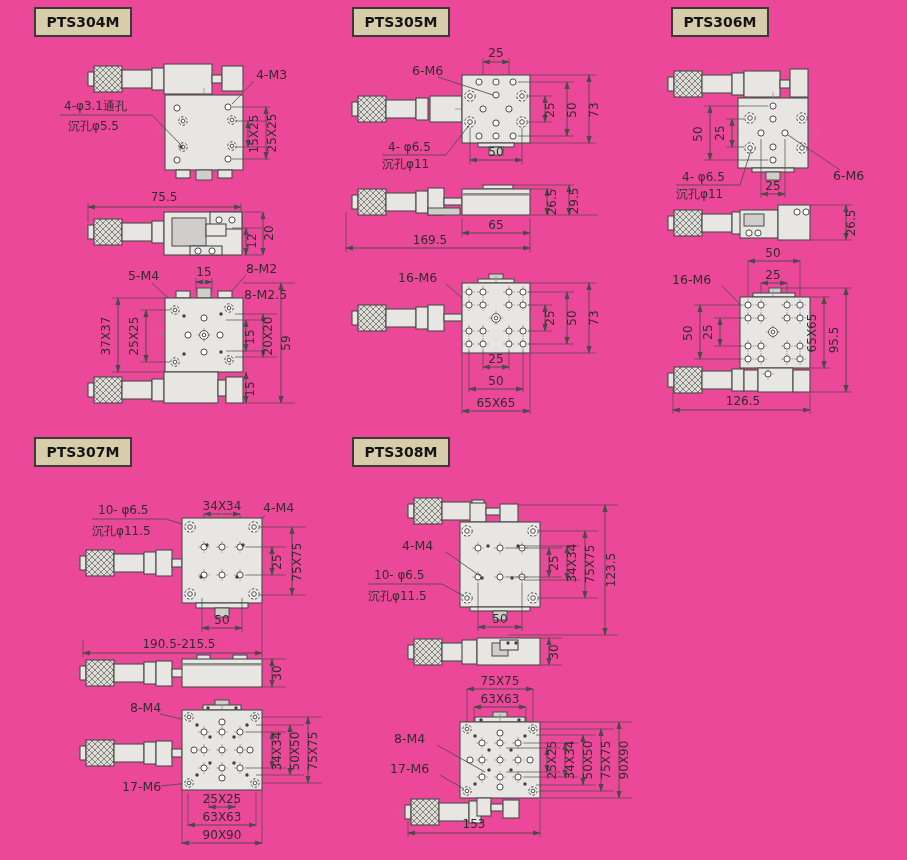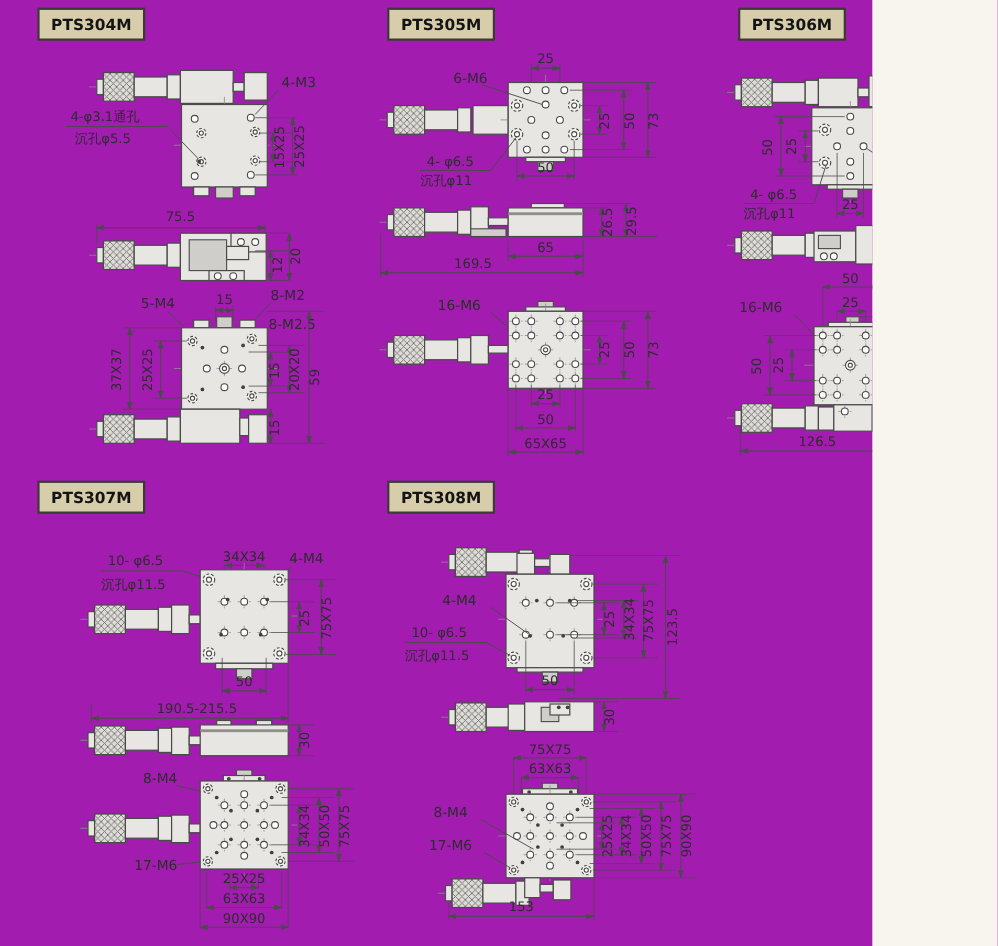--- a/index.html
+++ b/index.html
@@ -1,17 +1,17 @@
 <!DOCTYPE html>
 <html><head>
 <meta charset="utf-8">
 <style>
   html,body{margin:0;padding:0}
   body{background:#f8f5ee;font-family:"DejaVu Sans","Liberation Sans",sans-serif}
-  #stage{position:relative;width:793px;height:860px;background:#a21caf;overflow:hidden}
+  #stage{position:relative;width:907px;height:860px;background:#ec4899;overflow:hidden}
   svg{position:absolute;left:0;top:0}
   svg text{font-family:"DejaVu Sans","Liberation Sans",sans-serif;font-size:12px;fill:#2d2d2d}
   text.cn{font-size:12px}
   text.call{font-size:12.5px}
   text.model{font-size:14px;font-weight:bold;fill:#141414}
   .fill{fill:#e7e6e2;stroke:#4a4a4a;stroke-width:1.1}
   .fill2{fill:#cfcecb;stroke:#4a4a4a;stroke-width:1}
   .fillK{fill:url(#knurl);stroke:#4a4a4a;stroke-width:1.1}
   .band{fill:#8f8e8b;stroke:none}
   .hw{fill:#fff;stroke:#4a4a4a;stroke-width:1}

